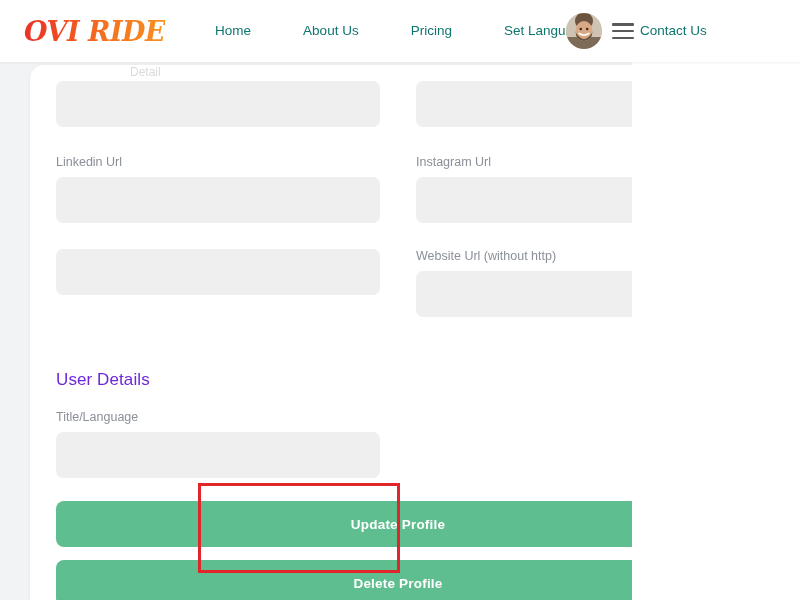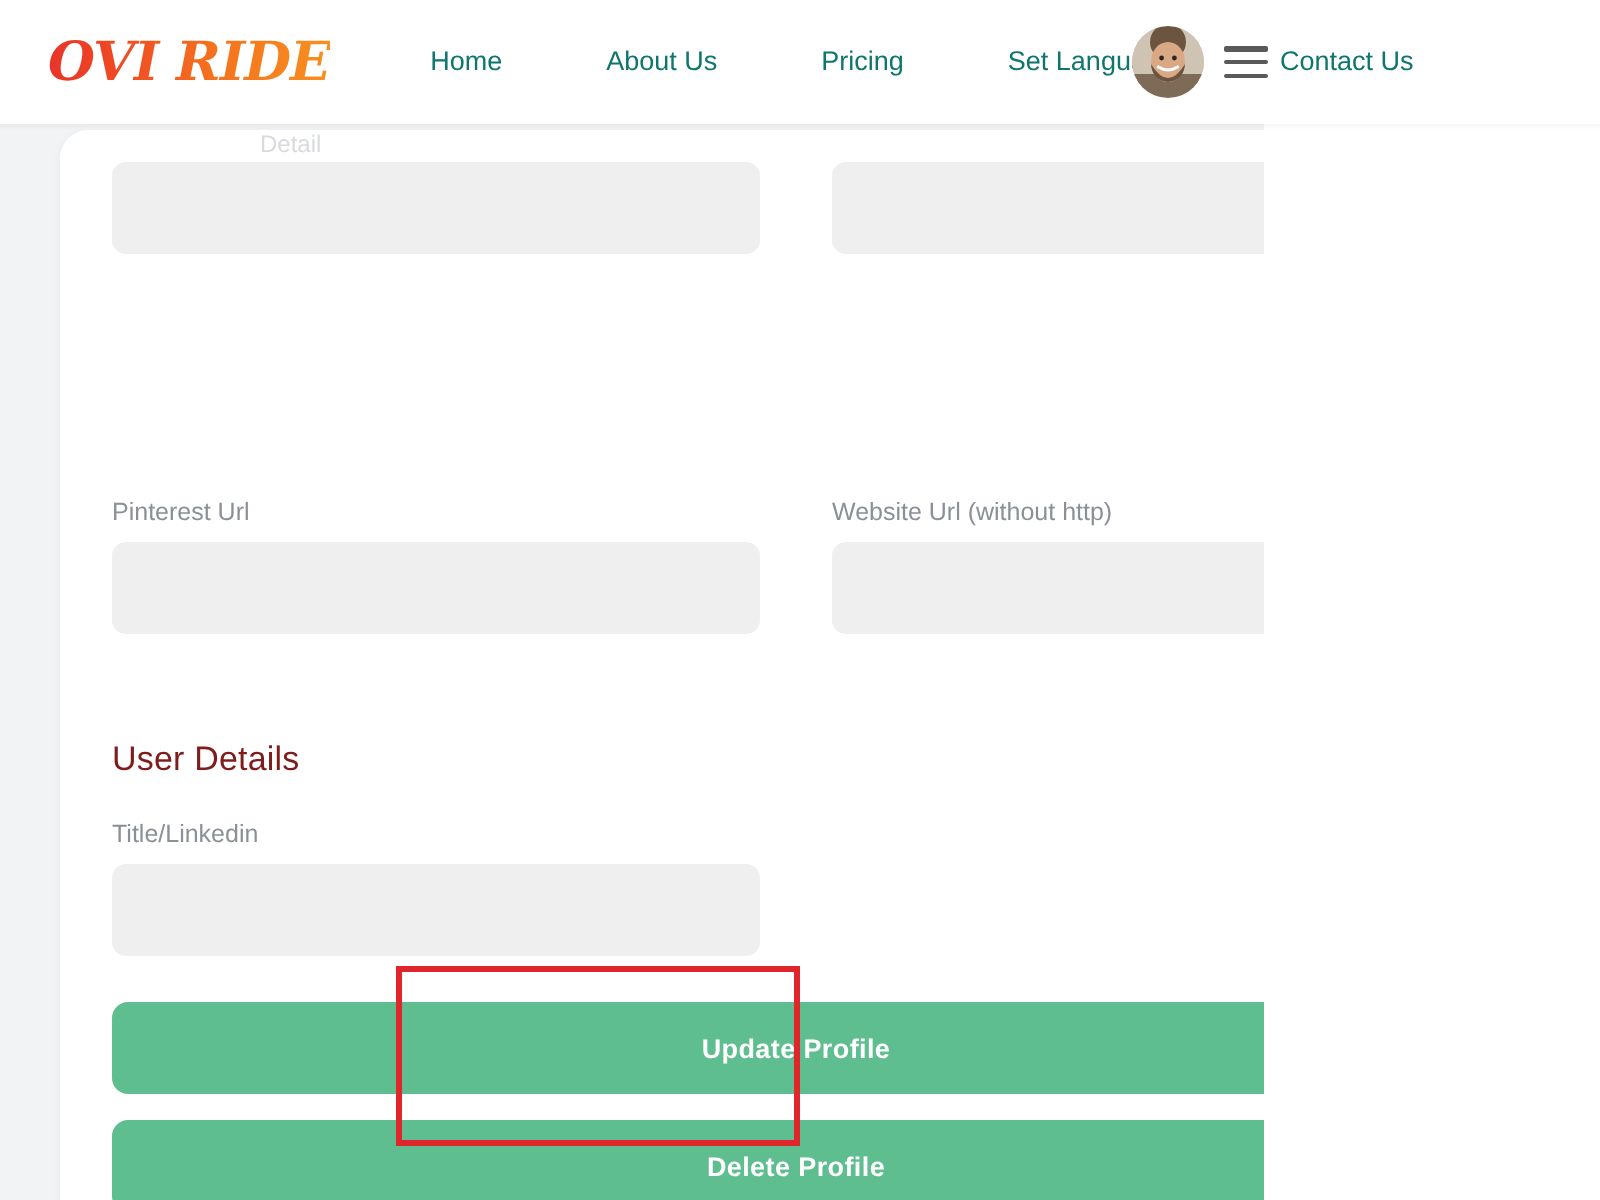--- a/index.html
+++ b/index.html
@@ -184,21 +184,21 @@
     outline: none;
     font-size: 13px;
     color: #444;
     padding: 0 12px;
     font-family: "Liberation Sans", sans-serif;
     display: block;
   }
 
   .section-title {
     font-size: 17px;
-    color: #7f1d1d;
+    color: #6d28d9;
     font-weight: normal;
     letter-spacing: 0.1px;
   }
 
   .btn-row {
     display: flex;
     gap: 13px;
     flex-direction: column;
   }
   .btn {
@@ -284,41 +284,52 @@
       <div class="form-row">
         <div class="field">
           <input class="field-input" value="" placeholder="" style="">
         </div>
         <div class="field">
           <input class="field-input" value="" placeholder="" style="">
         </div>
       </div>
     </div>
 
+    <div class="card-inner" style="top:90px;">
+      <div class="form-row">
+        <div class="field">
+          <div class="field-label">Linkedin Url</div>
+          <input class="field-input" value="" placeholder="" style="">
+        </div>
+        <div class="field">
+          <div class="field-label">Instagram Url</div>
+          <input class="field-input" value="" placeholder="" style="">
+        </div>
+      </div>
+    </div>
 
     <div class="card-inner" style="top:184px;">
       <div class="form-row">
         <div class="field">
-          <div class="field-label">Pinterest Url</div>
           <input class="field-input" value="" placeholder="" style="">
         </div>
         <div class="field">
           <div class="field-label">Website Url (without http)</div>
           <input class="field-input" value="" placeholder="" style="">
         </div>
       </div>
     </div>
 
     <div class="card-inner" style="top:305px;">
       <div class="section-title">User Details</div>
     </div>
 
     <div class="card-inner" style="top:345px;">
       <div class="field">
-        <div class="field-label">Title/Linkedin</div>
+        <div class="field-label">Title/Language</div>
         <input class="field-input" value="" placeholder="" style="">
       </div>
     </div>
 
     <div class="card-inner" style="top:436px;">
       <div class="btn-row">
         <button class="btn">Update Profile</button>
         <button class="btn">Delete Profile</button>
       </div>
     </div>

